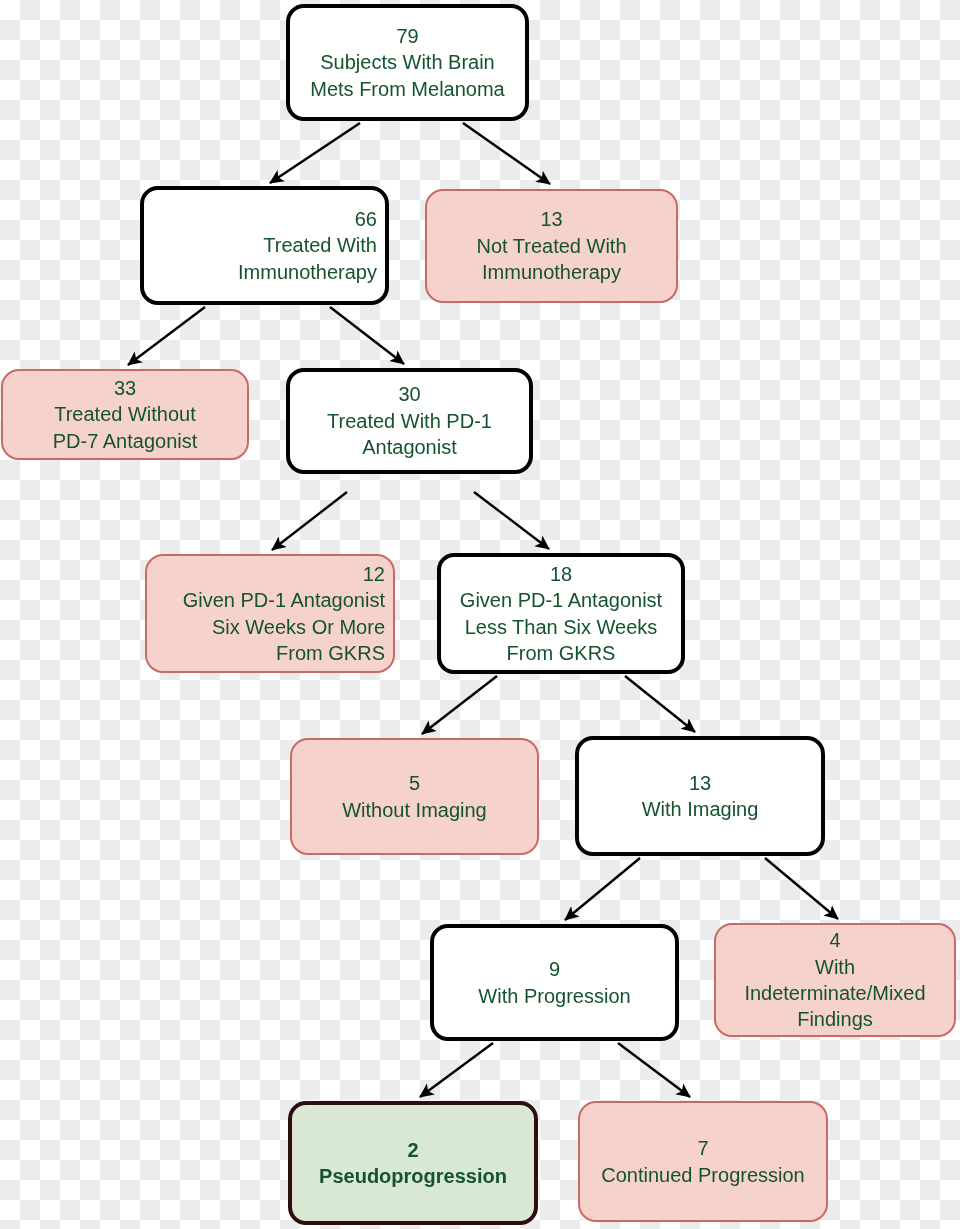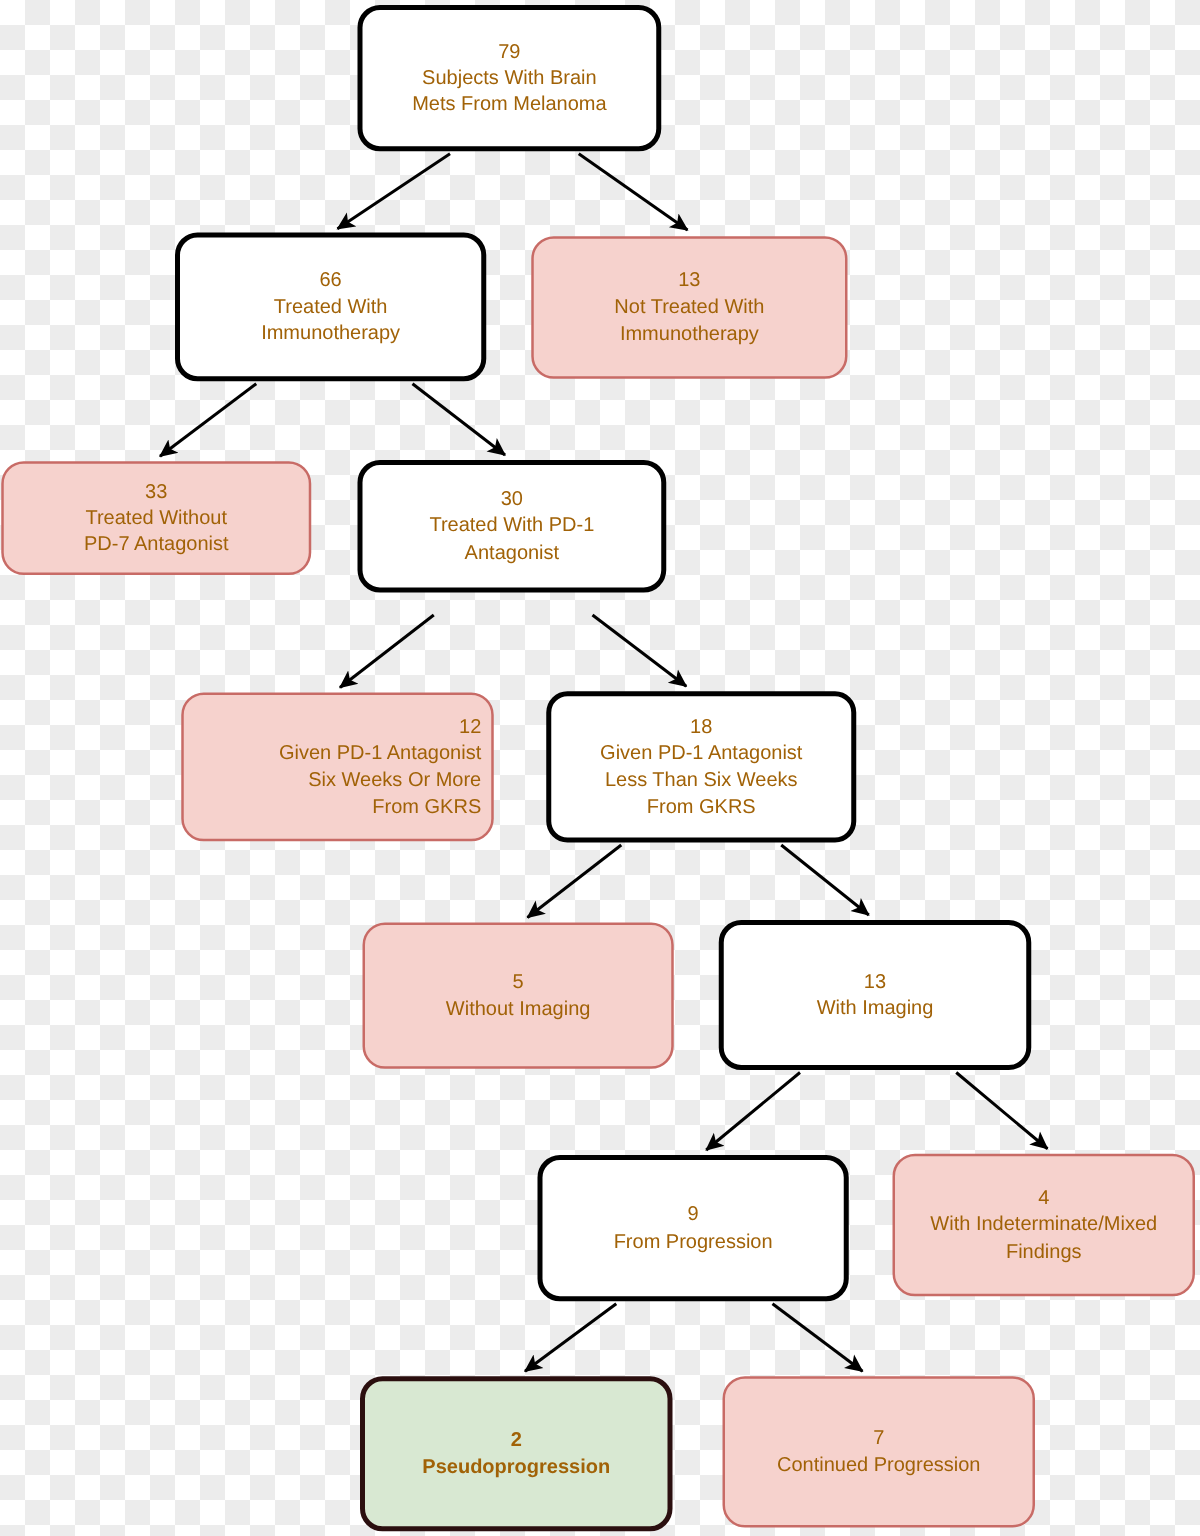--- a/index.html
+++ b/index.html
@@ -32,22 +32,22 @@
   .node {
     position: absolute;
     box-sizing: border-box;
     display: flex;
     flex-direction: column;
     align-items: center;
     justify-content: center;
     text-align: center;
     border-radius: 18px;
     line-height: 1.32;
-    color: #a16207;
-    font-size: 16px;
+    color: #14532d;
+    font-size: 20px;
     padding: 4px 8px;
   }
   .node .count {
     display: block;
     width: 100%;
   }
   .node .label {
     display: block;
     width: 100%;
     white-space: pre-line;
@@ -92,21 +92,21 @@
         <line x1="618" y1="1043" x2="690" y2="1097" stroke="#000000" stroke-width="2.4" marker-end="url(#arrowhead)"></line>
       </g>
   </svg>
 
   <div id="node-layer">
       <div class="node white" style="left: 286px; top: 4px; width: 243px; height: 117px;">
         <span class="count">79</span>
         <span class="label">Subjects With Brain
 Mets From Melanoma</span>
       </div>
-      <div class="node white" style="left: 140px; top: 186px; width: 249px; height: 119px;">
+      <div class="node white" style="left: 140px; top: 186px; width: 249px; height: 119px; text-align: right;">
         <span class="count">66</span>
         <span class="label">Treated With
 Immunotherapy</span>
       </div>
       <div class="node pink" style="left: 425px; top: 189px; width: 253px; height: 114px;">
         <span class="count">13</span>
         <span class="label">Not Treated With
 Immunotherapy</span>
       </div>
       <div class="node pink" style="left: 1px; top: 369px; width: 248px; height: 91px;">
@@ -134,21 +134,21 @@
       <div class="node pink" style="left: 290px; top: 738px; width: 249px; height: 117px;">
         <span class="count">5</span>
         <span class="label">Without Imaging</span>
       </div>
       <div class="node white" style="left: 575px; top: 736px; width: 250px; height: 120px;">
         <span class="count">13</span>
         <span class="label">With Imaging</span>
       </div>
       <div class="node white" style="left: 430px; top: 924px; width: 249px; height: 117px;">
         <span class="count">9</span>
-        <span class="label">From Progression</span>
+        <span class="label">With Progression</span>
       </div>
       <div class="node pink" style="left: 714px; top: 923px; width: 242px; height: 114px;">
         <span class="count">4</span>
         <span class="label">With Indeterminate/Mixed
 Findings</span>
       </div>
       <div class="node green" style="left: 288px; top: 1101px; width: 250px; height: 124px;">
         <span class="count">2</span>
         <span class="label">Pseudoprogression</span>
       </div>

